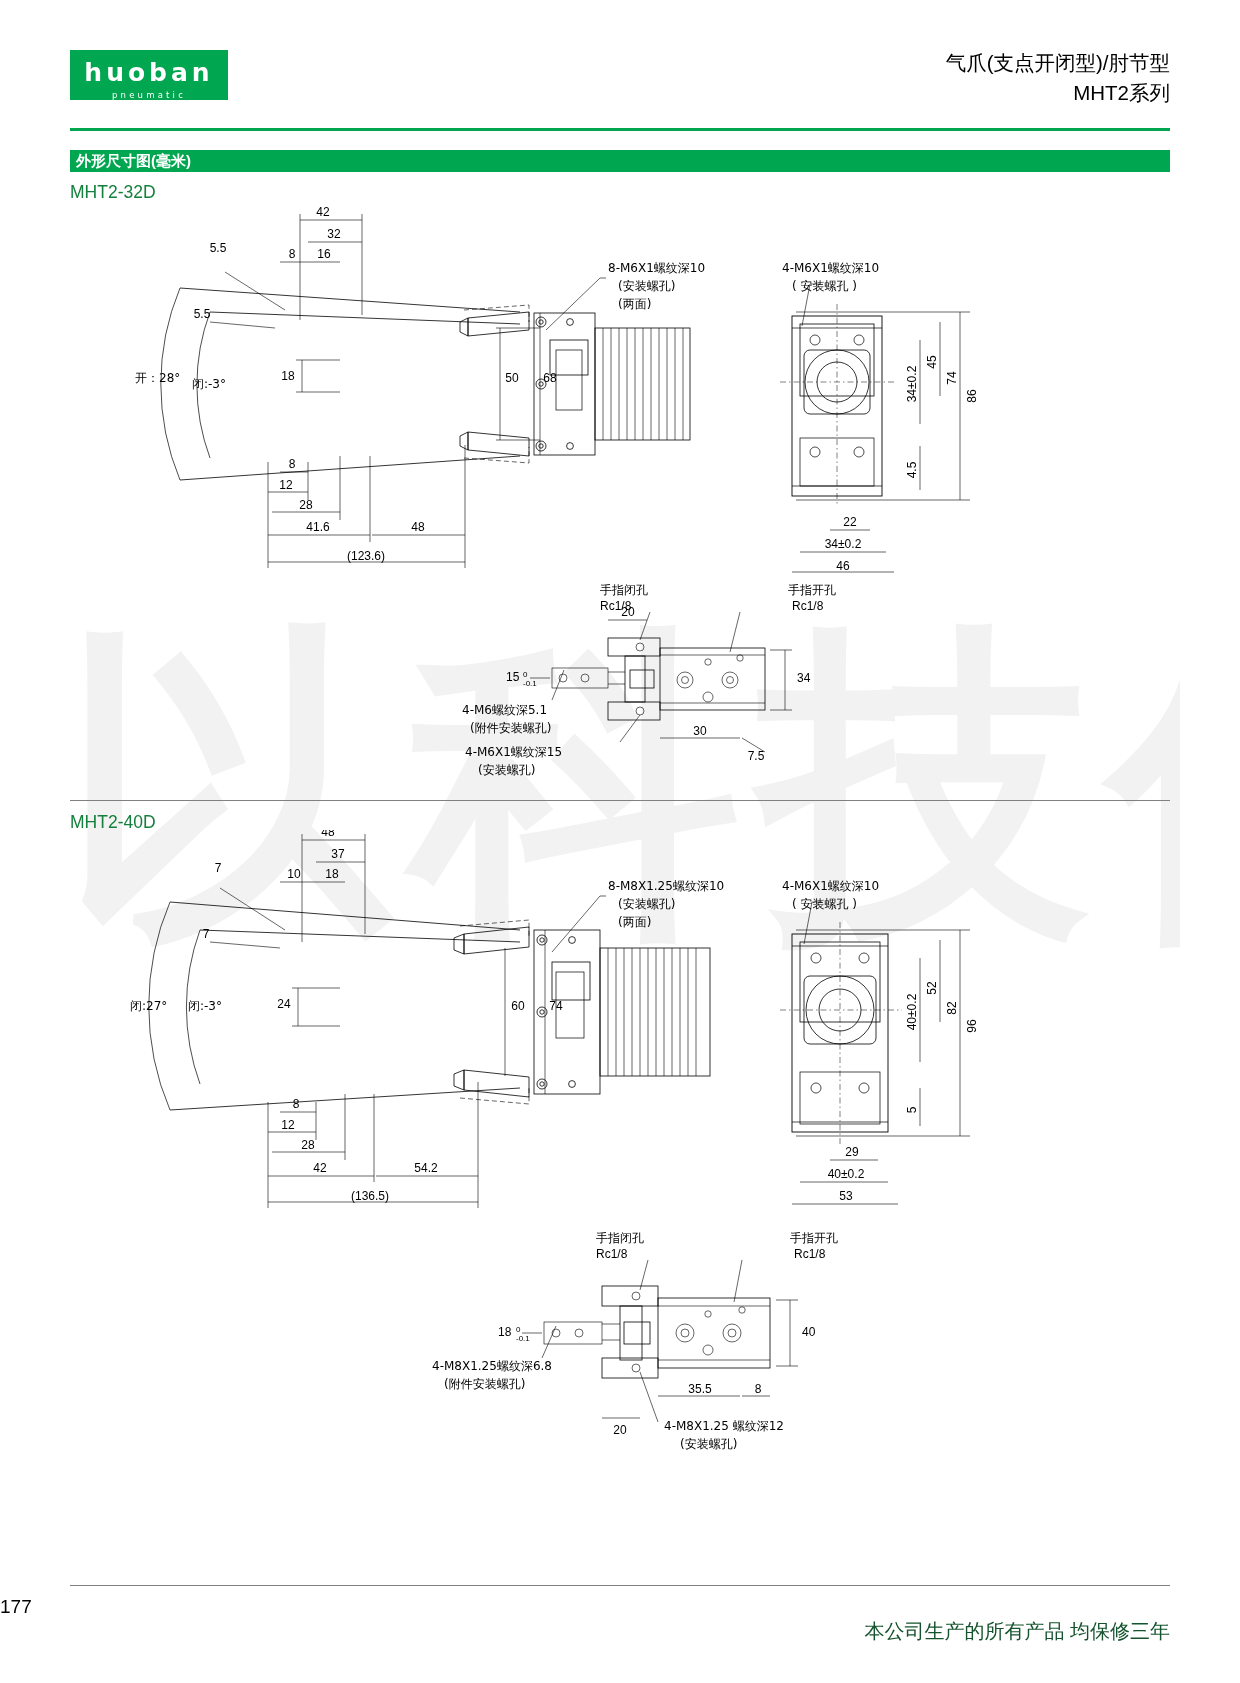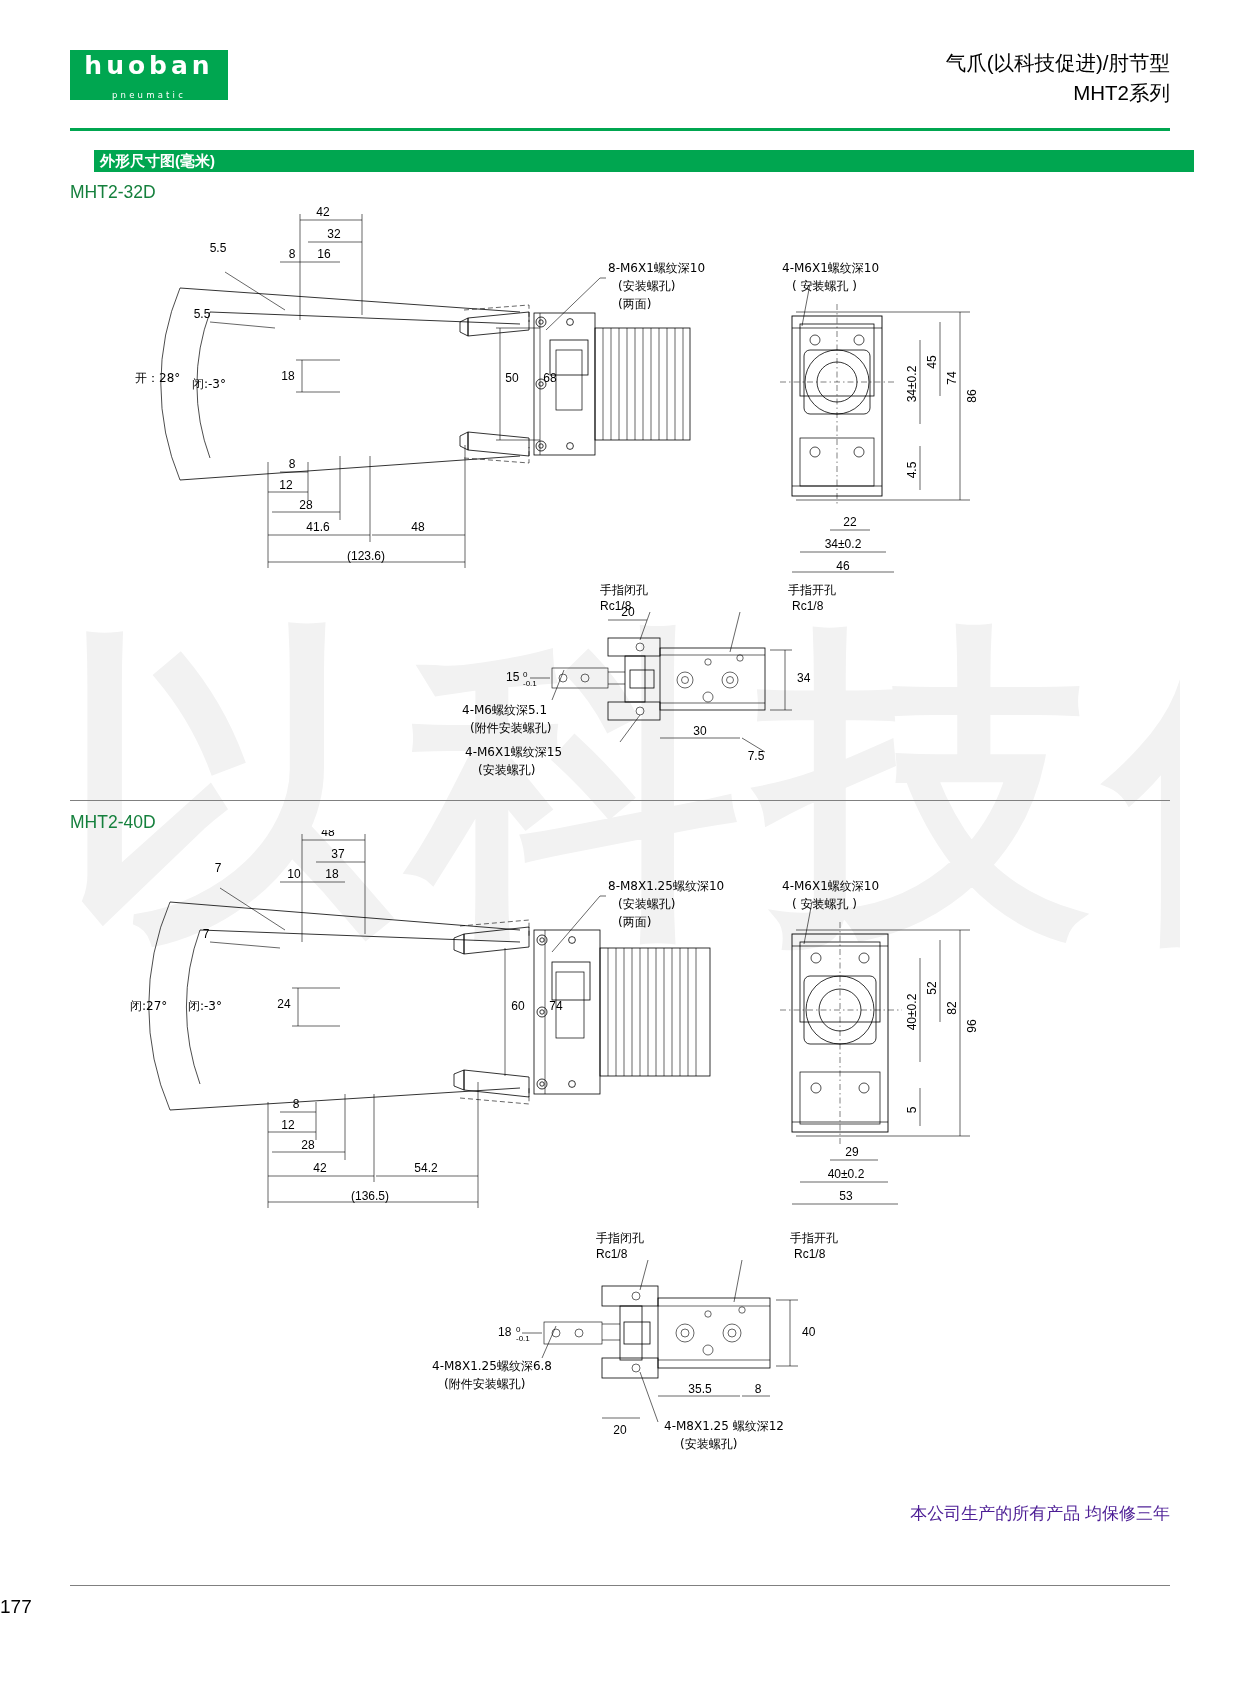--- a/index.html
+++ b/index.html
@@ -19,56 +19,55 @@
   .logo-box{
     position:absolute;left:0;top:0;width:158px;height:50px;
     background:#00a650;
     display:flex;flex-direction:column;align-items:center;justify-content:flex-end;
   }
   .logo-main{
     color:#ffffff;font-size:25px;letter-spacing:4px;font-weight:bold;
     font-family:"DejaVu Sans", sans-serif;line-height:1;
   }
   .logo-sub{
-    color:#ffffff;font-size:8.5px;letter-spacing:3.2px;margin-top:12px;
+    color:#ffffff;font-size:8.5px;letter-spacing:3.2px;margin-top:5px;
     font-family:"DejaVu Sans", sans-serif;
   }
   .title-right{
     position:absolute;right:0;top:-2px;text-align:right;
     font-size:20.5px;line-height:30px;color:#000;
   }
   .title-right div{white-space:nowrap;}
   .hdr-rule{
     position:absolute;left:70px;top:128px;width:1100px;height:3px;background:#00a650;
   }
   
   .section-bar{
     position:absolute;left:70px;top:150px;width:1100px;height:22px;
     background:#00a650;
-    margin-left:24px;
   }
   .section-bar span{
     position:absolute;left:6px;top:2px;color:#ffffff;font-size:15px;font-weight:bold;
   }
   .model-title{
     position:absolute;font-size:17.5px;font-weight:normal;color:#15803d;
   }
   #model1{left:70px;top:182px;}
   #model2{left:70px;top:812px;}
   .mid-rule{
     position:absolute;left:70px;top:800px;width:1100px;height:1px;background:#808080;
   }
   
   .footer-rule{position:absolute;left:70px;top:1585px;width:1100px;height:1px;background:#808080;}
   .page-num{
     position:absolute;left:0;top:1596px;width:1240px;
     font-size:19px;color:#000;
   }
   .footer-right{
-    position:absolute;right:70px;top:1502px;font-size:17px;color:#4c1d95;
+    position:absolute;right:70px;top:1618px;font-size:20px;color:#14532d;
   }
   
   .watermark{
     position:absolute;left:60px;top:620px;width:1120px;height:560px;
     font-size:330px;color:#f2f2f2;font-weight:bold;letter-spacing:20px;
     font-family:"DejaVu Sans", sans-serif;
     white-space:nowrap;overflow:hidden;pointer-events:none;
     line-height:1;
   }
   
@@ -83,21 +82,21 @@
 <div class="page">
 
   <div class="watermark">以科技促进</div>
 
   <div class="header">
     <div class="logo-box">
       <div class="logo-main">huoban</div>
       <div class="logo-sub">pneumatic</div>
     </div>
     <div class="title-right">
-      <div>气爪(以科技促进)/肘节型</div>
+      <div>气爪(支点开闭型)/肘节型</div>
       <div>MHT2系列</div>
     </div>
   </div>
   <div class="hdr-rule"></div>
 
   <div class="section-bar">
     <span>外形尺寸图(毫米)</span>
   </div>
 
   <div class="model-title" id="model1">MHT2-32D</div>

